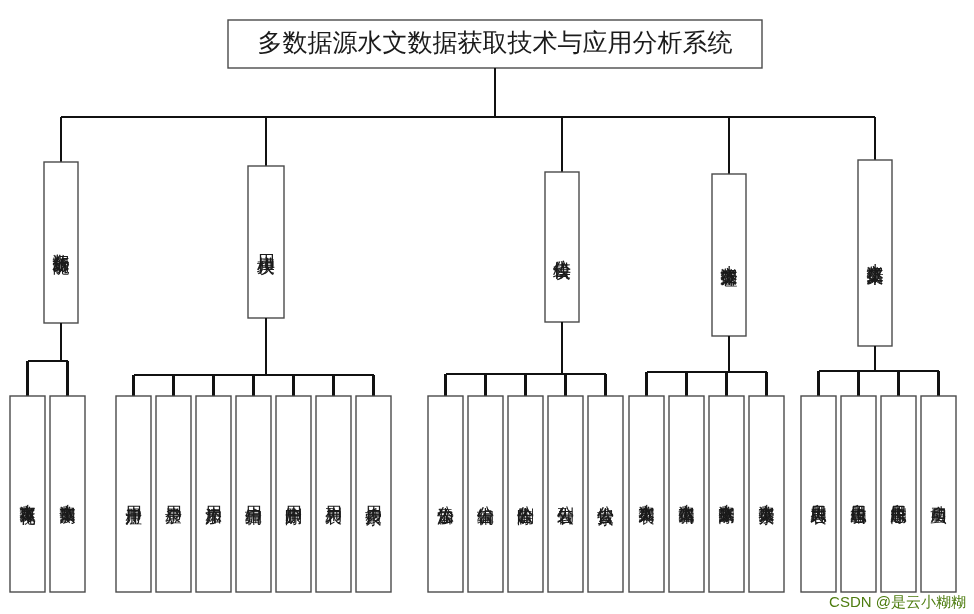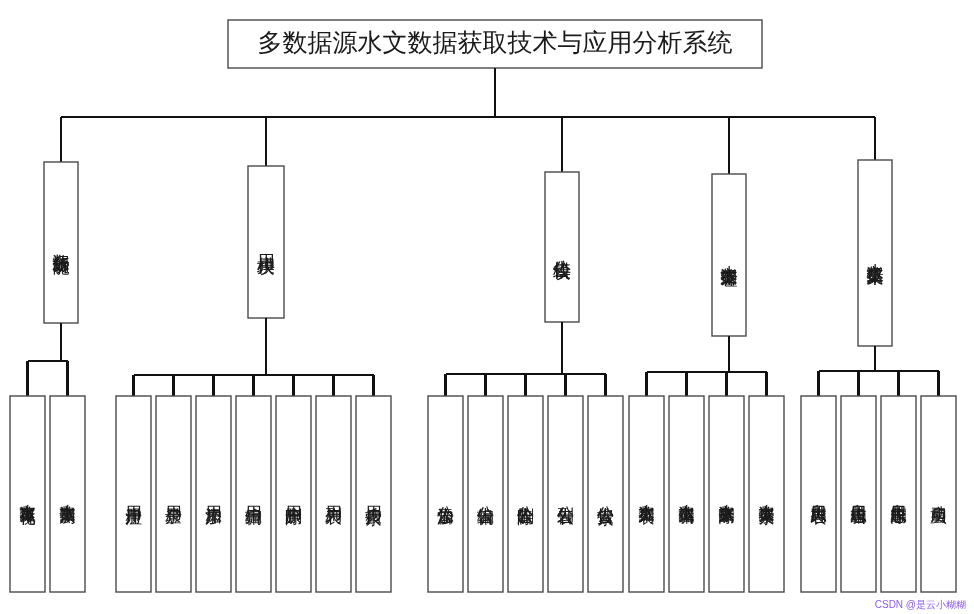--- a/index.html
+++ b/index.html
@@ -62,22 +62,22 @@
     letter-spacing: 1px;
     line-height: 1;
     pointer-events: none;
     box-sizing: border-box;
   }
   #watermark {
     position: absolute;
     right: 8px;
     bottom: 2px;
     font-family: "Liberation Sans", "DejaVu Sans", sans-serif;
-    font-size: 10px;
-    color: #8b5cf6;
+    font-size: 15px;
+    color: #4d7c0f;
     white-space: nowrap;
     user-select: none;
   }
 </style>
 </head>
 <body>
 
 <div id="diagram-root">
   <svg id="tree-svg" viewBox="0 0 974 614" xmlns="http://www.w3.org/2000/svg">
       <rect x="228" y="20" width="534" height="48" class="node-box"></rect>

